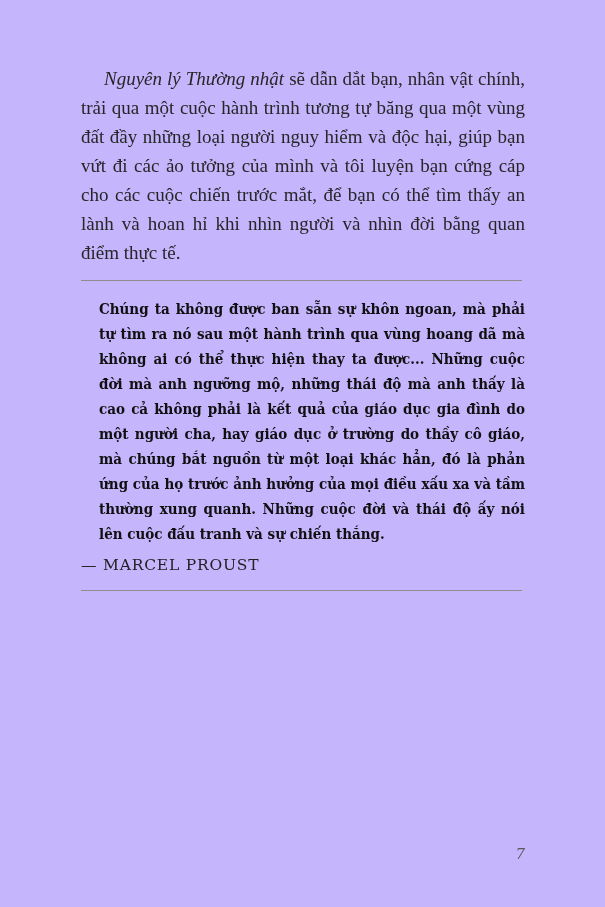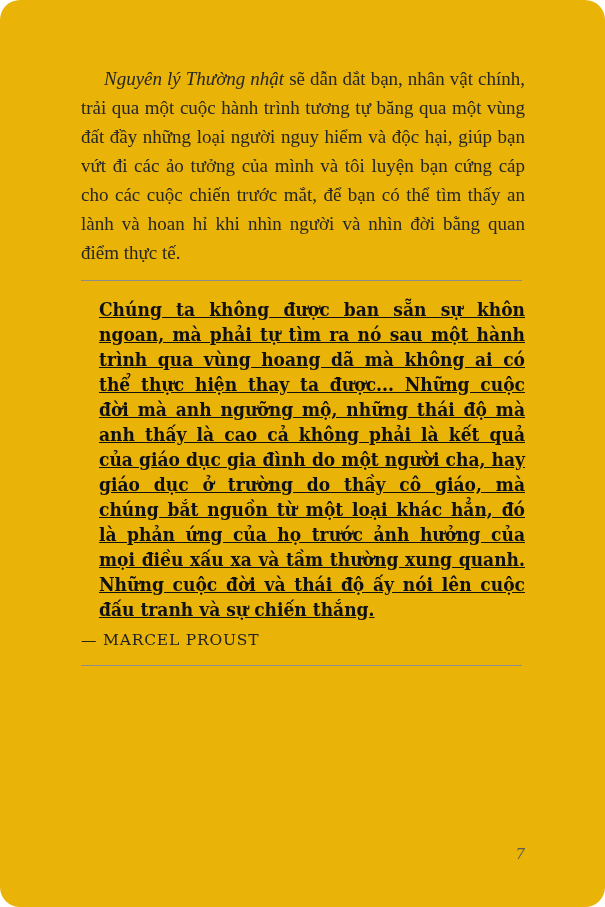--- a/index.html
+++ b/index.html
@@ -4,27 +4,26 @@
 <style>
   html, body {
     margin: 0;
     padding: 0;
     background: #ffffff;
   }
   .page {
     position: relative;
     width: 605px;
     height: 907px;
-    background: #eab308;
+    background: #c4b5fd;
     box-sizing: border-box;
     padding: 64px 80px 0 81px;
     font-family: "Liberation Serif", serif;
     color: #242424;
     overflow: hidden;
-    border-radius: 20px;
   }
   .body-text {
     margin: 0;
     font-size: 19px;
     line-height: 29px;
     text-align: justify;
     text-indent: 23px;
     color: #262626;
   }
   .body-text .lead-italic {
@@ -37,25 +36,24 @@
     height: 0;
     width: 441px;
   }
   .rule-top { margin-top: 13px; }
   .rule-bottom { margin-top: 16px; }
   .quote {
     margin: 16px 0 0 18px;
     font-family: "DejaVu Serif", serif;
     font-stretch: condensed;
     font-weight: 700;
-    font-size: 19px;
+    font-size: 15px;
     line-height: 25px;
     text-align: justify;
     color: #101010;
-    text-decoration: underline;
   }
   .attribution {
     margin: 9px 22px 0 0;
     text-align: left;
     font-family: "DejaVu Serif", serif;
     font-size: 15.5px;
     letter-spacing: 0.8px;
     color: #222222;
   }
   .page-number {

